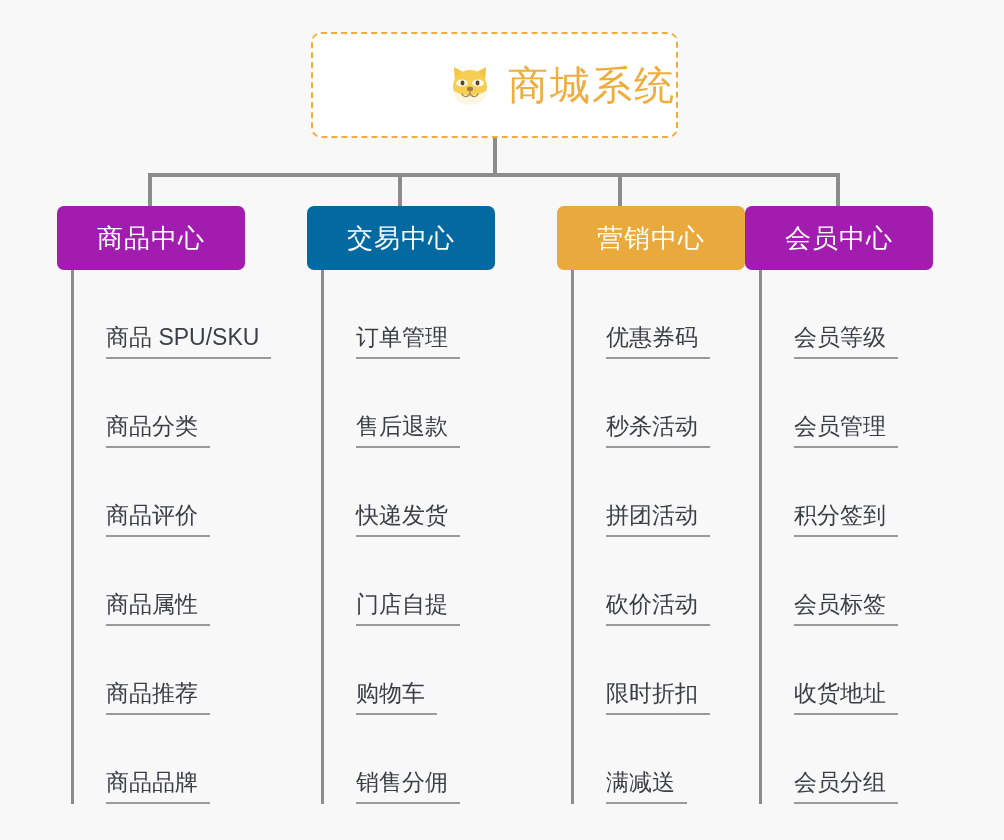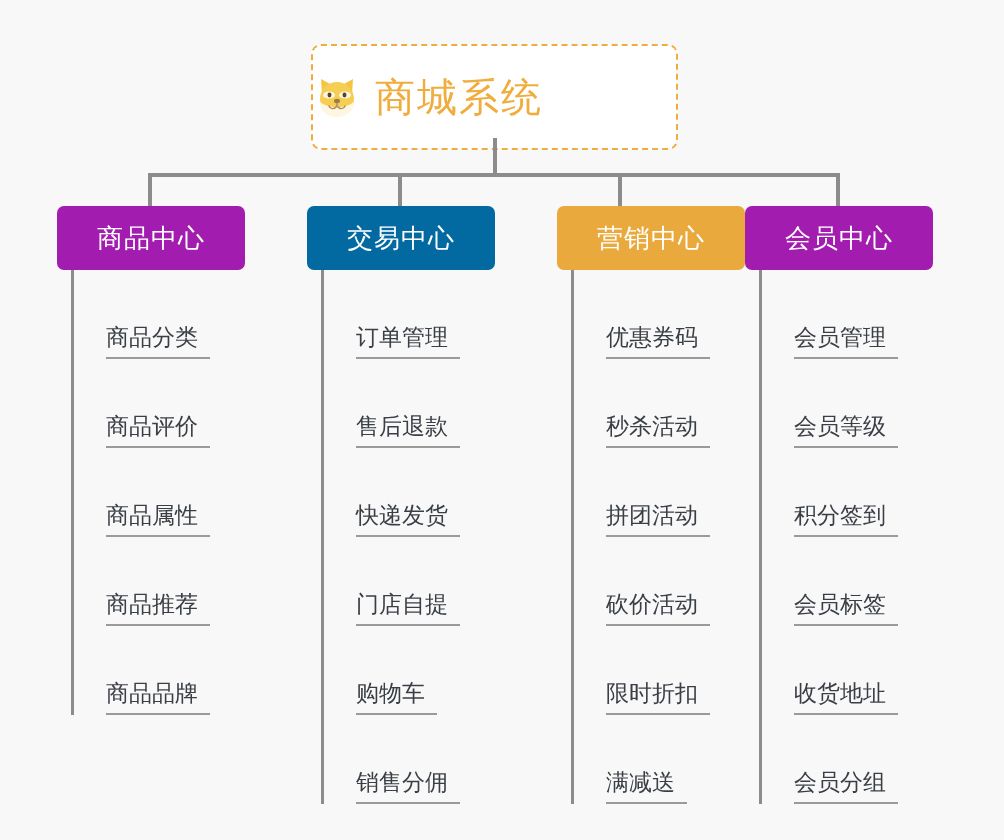--- a/index.html
+++ b/index.html
@@ -19,30 +19,30 @@
   #mindmap {
     position: relative;
     width: 1004px;
     height: 840px;
   }
 
   
   .root-node {
     position: absolute;
     left: 311px;
-    top: 44px;
+    top: 32px;
     width: 367px;
     height: 106px;
     box-sizing: border-box;
     background: #ffffff;
     border: 2px dashed #f0ad3e;
     border-radius: 10px;
     display: flex;
     align-items: center;
-    justify-content: flex-start;
+    justify-content: flex-end;
     gap: 14px;
   }
   .root-emoji {
     font-size: 44px;
     line-height: 1;
     width: 48px;
     height: 48px;
     display: block;
     flex: 0 0 auto;
   }
@@ -162,20 +162,23 @@
   <div class="conn conn-drop" style="left:398px"></div>
   <div class="conn conn-drop" style="left:618px"></div>
   <div class="conn conn-drop" style="left:836px"></div>
 
   <div class="column" style="left:57px">
     <div class="cat-box" style="background:#a21caf">
       <span class="cat-label">商品中心</span>
     </div>
     <div class="leaf-list">
       <div class="leaf-item">
+          <span class="leaf-label">商品 SPU/SKU</span>
+        </div>
+      <div class="leaf-item">
           <span class="leaf-label">商品分类</span>
         </div>
       <div class="leaf-item">
           <span class="leaf-label">商品评价</span>
         </div>
       <div class="leaf-item">
           <span class="leaf-label">商品属性</span>
         </div>
       <div class="leaf-item">
           <span class="leaf-label">商品推荐</span>
@@ -237,26 +240,26 @@
         </div>
     </div>
   </div>
 
   <div class="column" style="left:745px">
     <div class="cat-box" style="background:#a21caf">
       <span class="cat-label">会员中心</span>
     </div>
     <div class="leaf-list">
       <div class="leaf-item">
+          <span class="leaf-label">会员等级</span>
+        </div>
+      <div class="leaf-item">
           <span class="leaf-label">会员管理</span>
         </div>
       <div class="leaf-item">
-          <span class="leaf-label">会员等级</span>
-        </div>
-      <div class="leaf-item">
           <span class="leaf-label">积分签到</span>
         </div>
       <div class="leaf-item">
           <span class="leaf-label">会员标签</span>
         </div>
       <div class="leaf-item">
           <span class="leaf-label">收货地址</span>
         </div>
       <div class="leaf-item">
           <span class="leaf-label">会员分组</span>

